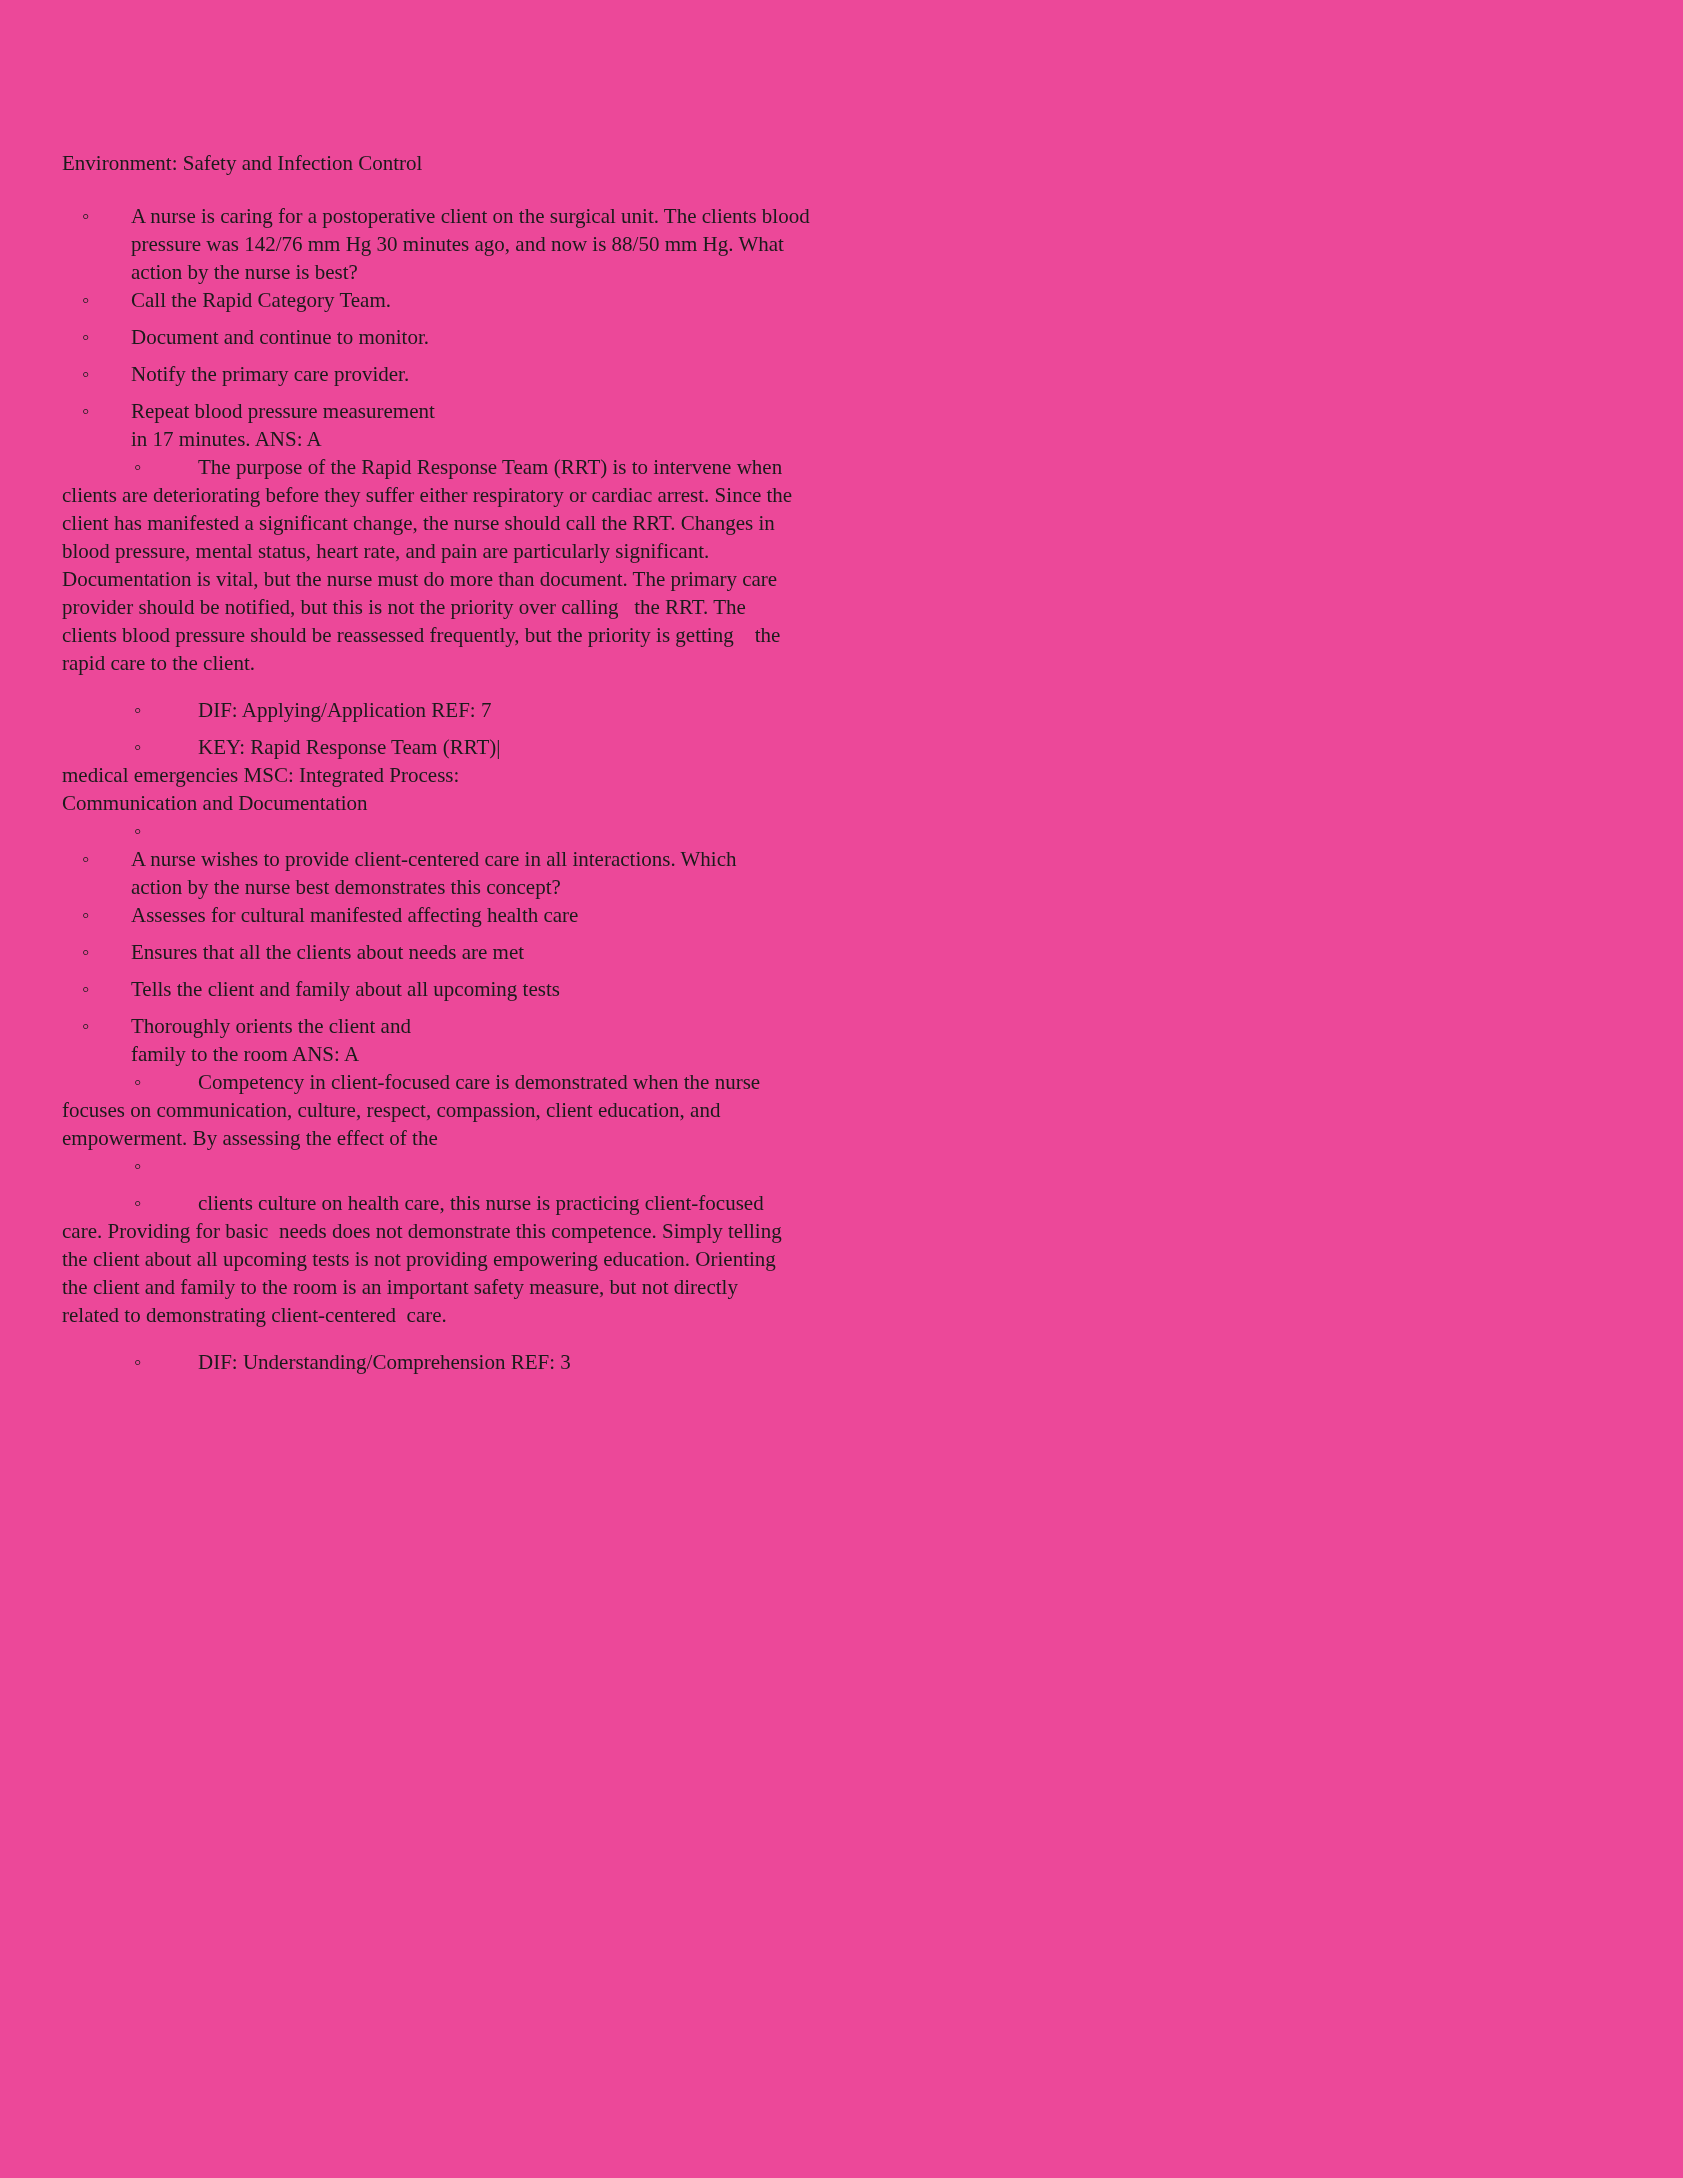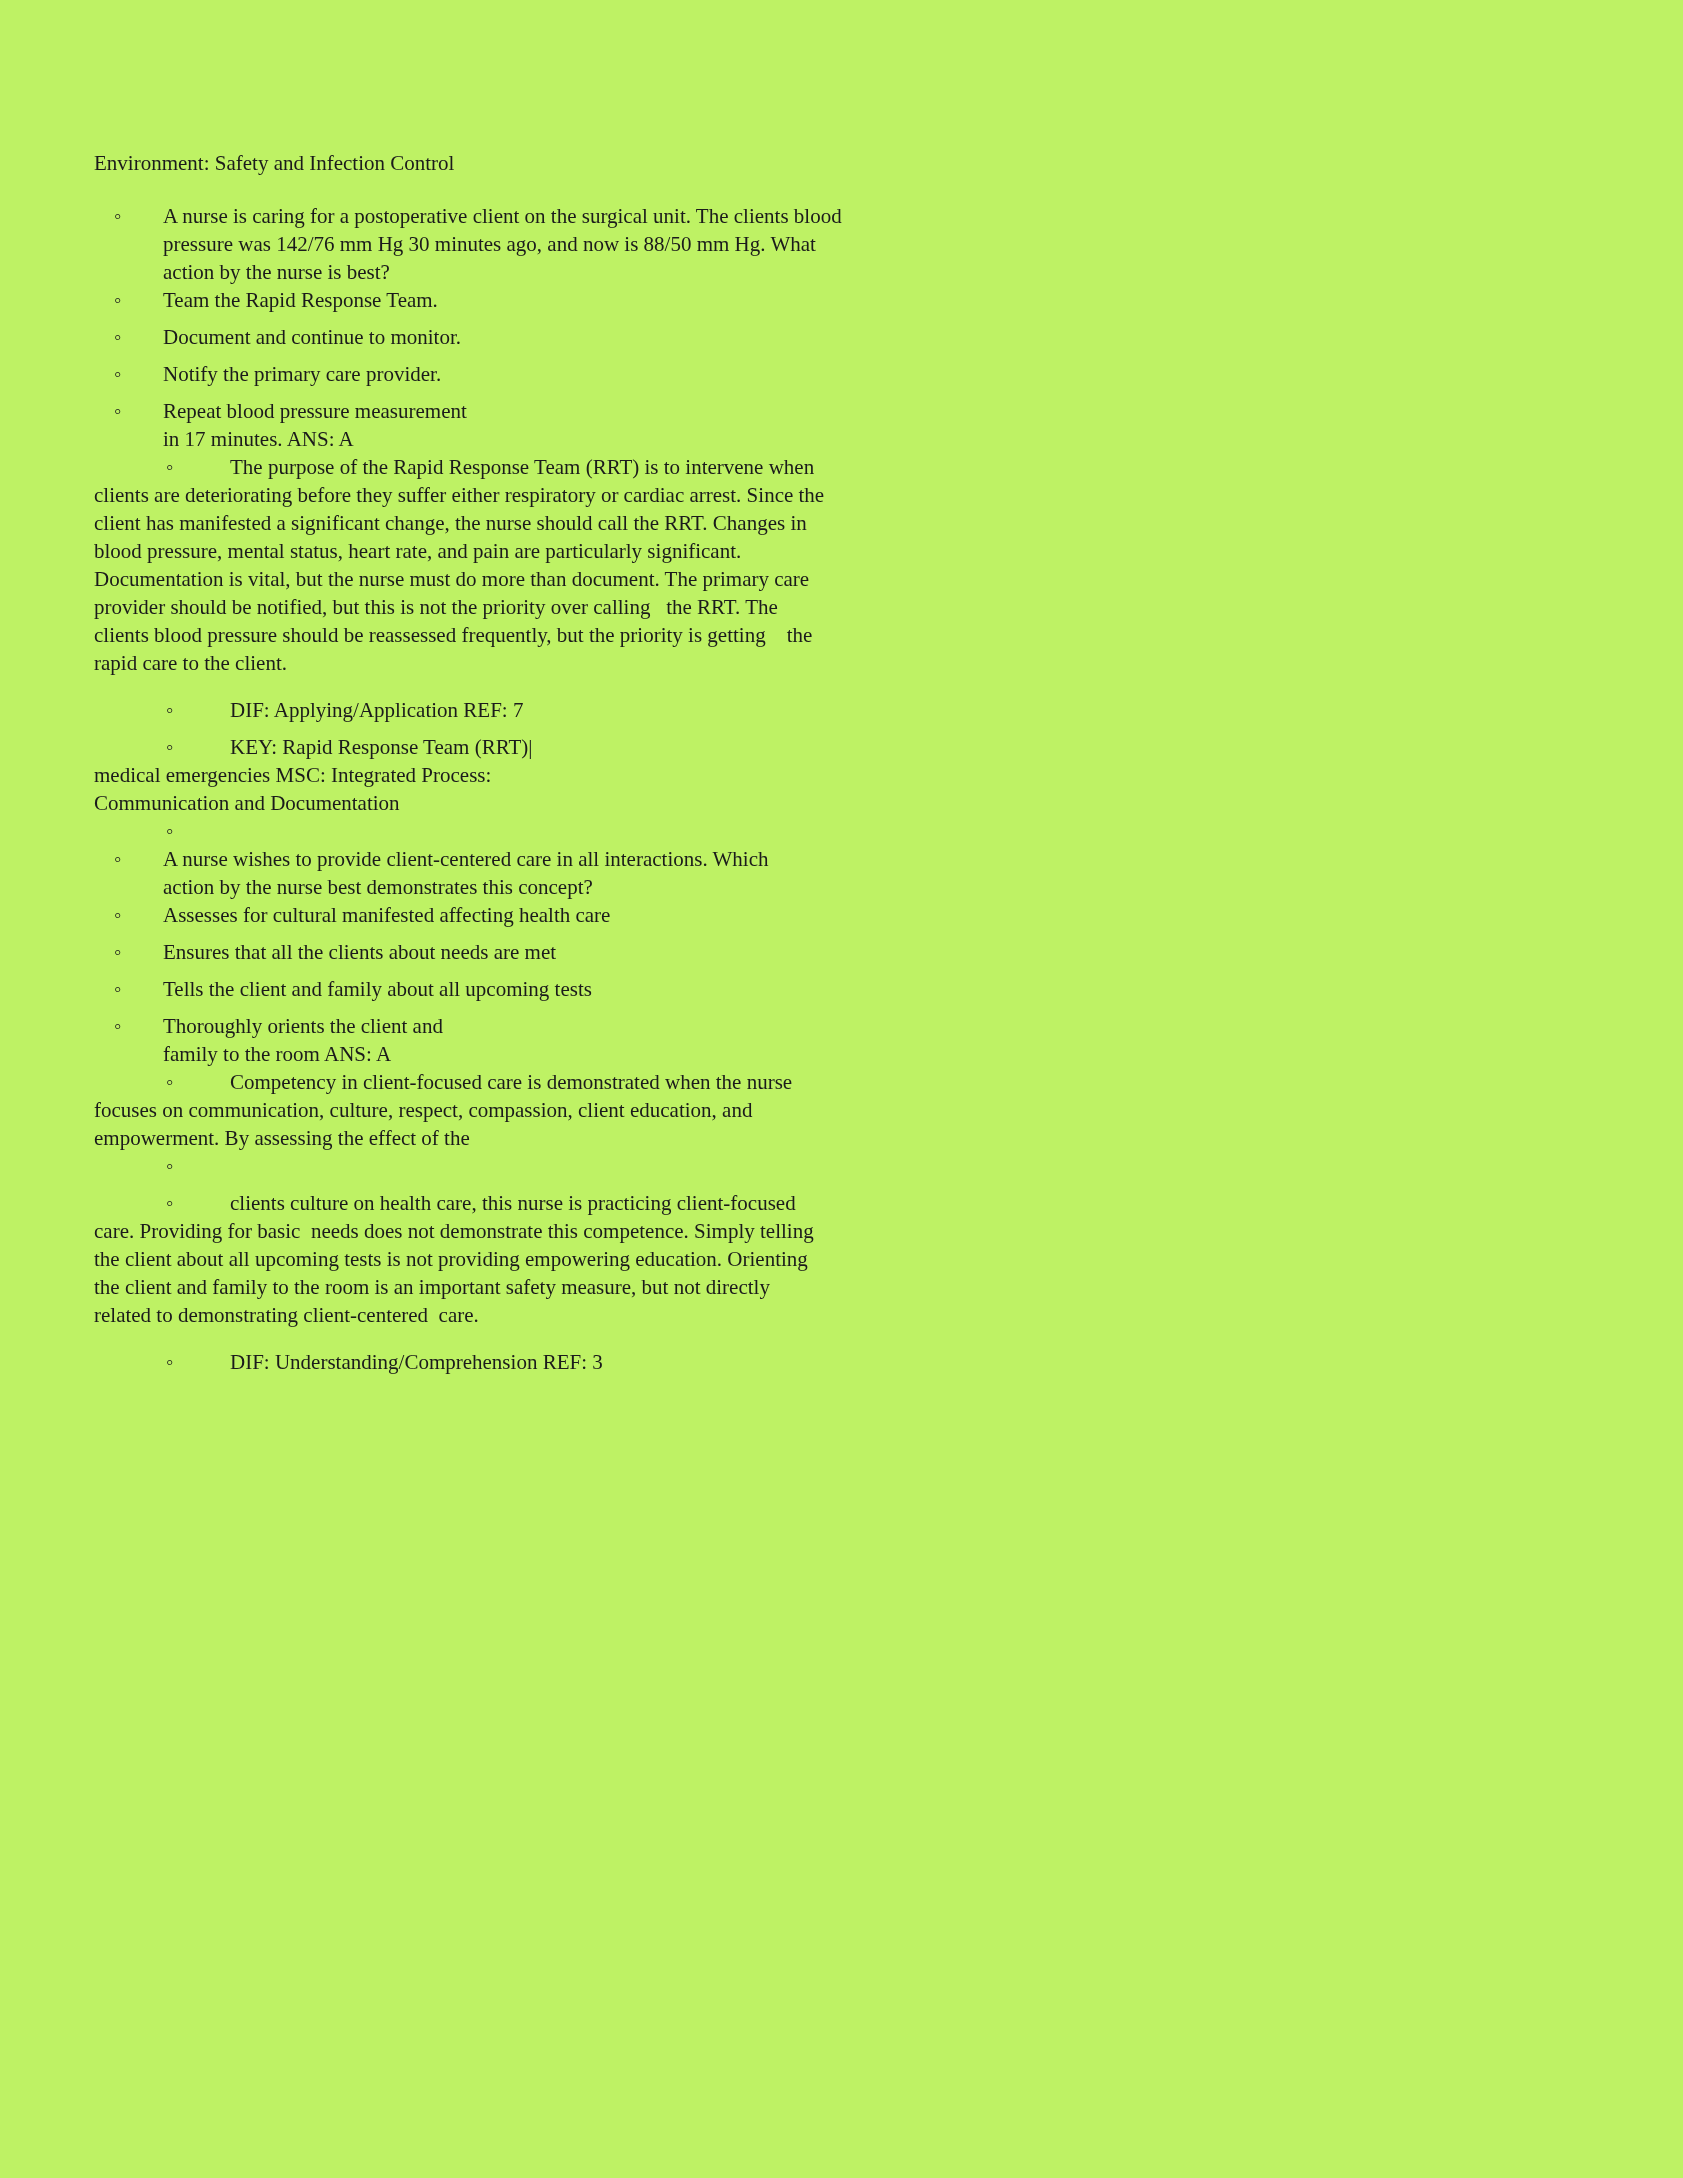--- a/index.html
+++ b/index.html
@@ -1,25 +1,25 @@
 <!DOCTYPE html>
 <html><head>
 <meta charset="utf-8">
 <style>
   * { margin: 0; padding: 0; box-sizing: border-box; }
   html, body { background: #ffffff; }
   .page {
     width: 1683px;
     height: 2178px;
-    background: #bef264;
+    background: #ec4899;
     color: #1b1b1b;
     font-family: "Liberation Serif", serif;
     font-size: 21px;
     line-height: 28px;
-    padding: 149px 0 0 94px;
+    padding: 149px 0 0 62px;
     position: relative;
     overflow: hidden;
   }
   .content { width: 950px; }
   .heading { margin-bottom: 25px; }
   
   .b1 {
     position: relative;
     padding-left: 69px;
     white-space: pre-wrap;
@@ -45,21 +45,21 @@
 </head>
 <body>
 
 <div class="page">
   <div class="content">
     <p class="heading">Environment: Safety and Infection Control</p>
     <div id="doc-body">
         <div class="b1 gap0"><span class="m1">◦</span><span class="txt">A nurse is caring for a postoperative client on the surgical unit. The clients blood
 pressure was 142/76 mm Hg 30 minutes ago, and now is 88/50 mm Hg. What
 action by the nurse is best?</span></div>
-        <div class="b1 gap0"><span class="m1">◦</span><span class="txt">Team the Rapid Response Team.</span></div>
+        <div class="b1 gap0"><span class="m1">◦</span><span class="txt">Call the Rapid Category Team.</span></div>
         <div class="b1 gap1"><span class="m1">◦</span><span class="txt">Document and continue to monitor.</span></div>
         <div class="b1 gap1"><span class="m1">◦</span><span class="txt">Notify the primary care provider.</span></div>
         <div class="b1 gap1"><span class="m1">◦</span><span class="txt">Repeat blood pressure measurement
 in 17 minutes. ANS: A</span></div>
         <div class="b2 gap0"><span class="m2">◦</span><span class="txt">The purpose of the Rapid Response Team (RRT) is to intervene when</span><span class="cont">
 clients are deteriorating before they suffer either respiratory or cardiac arrest. Since the
 client has manifested a significant change, the nurse should call the RRT. Changes in
 blood pressure, mental status, heart rate, and pain are particularly significant.
 Documentation is vital, but the nurse must do more than document. The primary care
 provider should be notified, but this is not the priority over calling   the RRT. The

